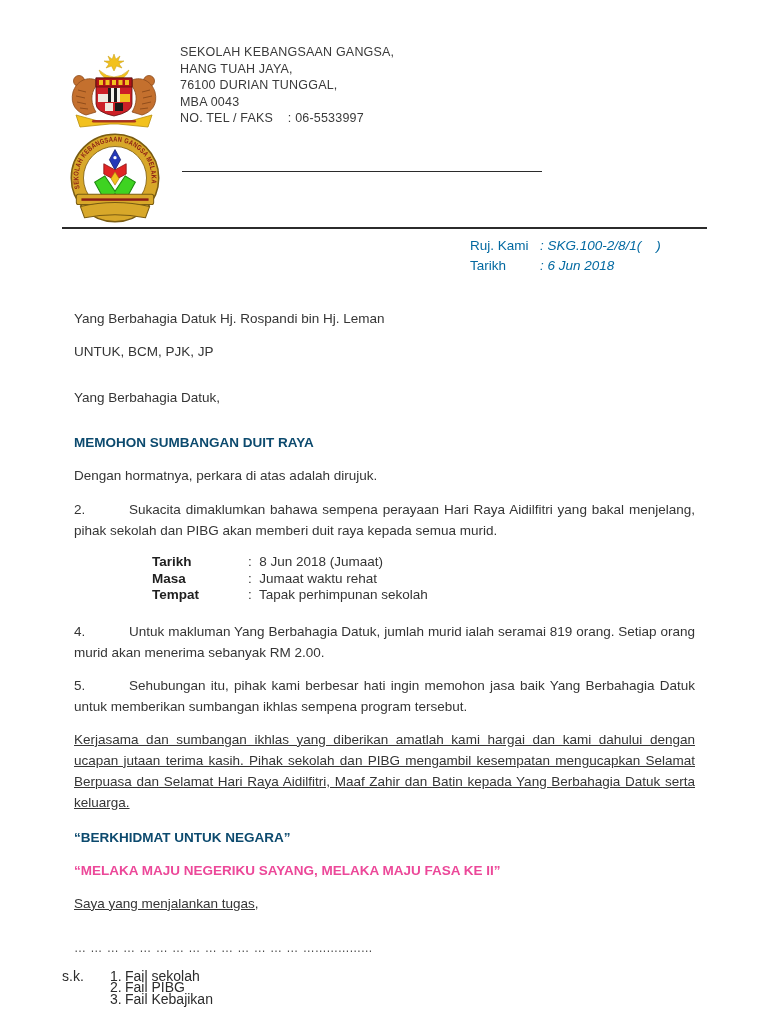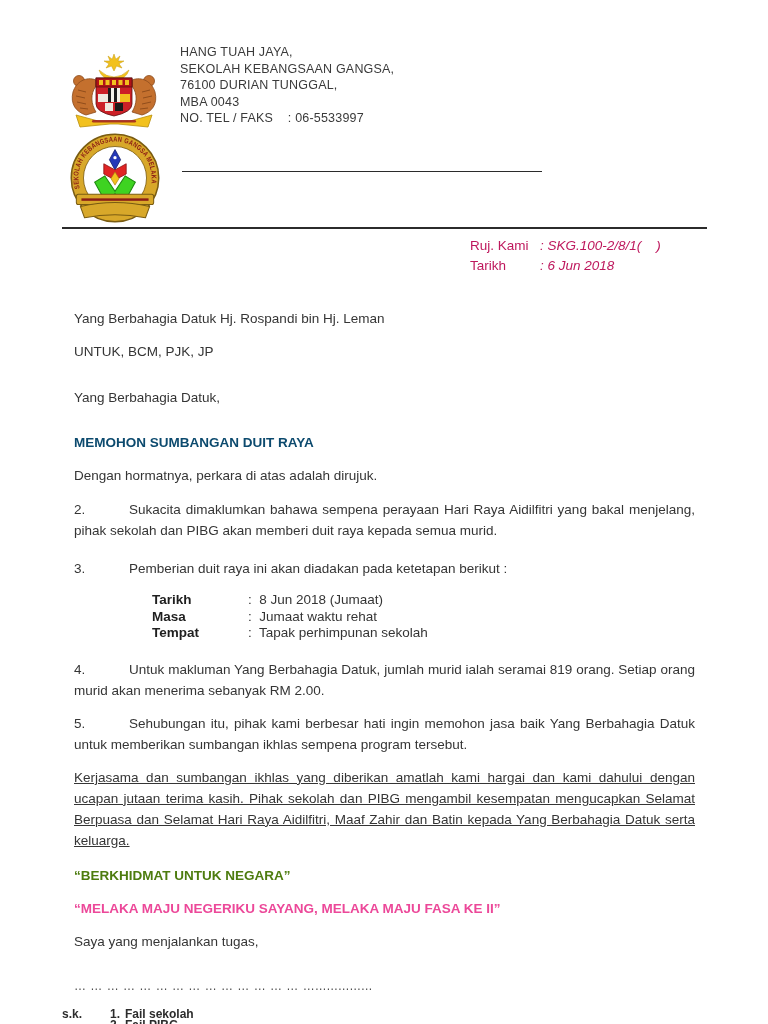--- a/index.html
+++ b/index.html
@@ -8,21 +8,21 @@
 
   
   .crest  { position:absolute; left:58px;  top:54px; }
   .badge  { position:absolute; left:56px;  top:131px; }
   .address { position:absolute; left:180px; top:44px; font-size:12.5px; line-height:16.5px; letter-spacing:0.2px; color:#3a3a3a; }
   .address .pre { white-space:pre; }
   .address-underline { position:absolute; left:182px; top:171px; width:360px; border-top:1.6px solid #2b2b2b; }
   .page-rule { position:absolute; left:62px; top:227px; width:645px; border-top:2px solid #2b2b2b; }
 
   
-  .ref-block { position:absolute; left:470px; top:236px; font-size:13.5px; line-height:20px; color:#be185d; }
+  .ref-block { position:absolute; left:470px; top:236px; font-size:13.5px; line-height:20px; color:#0369a1; }
   .ref-row { display:flex; }
   .ref-label { width:70px; }
   .ref-value { white-space:pre;font-style:italic; }
 
   
   .content { position:absolute; left:62px; top:296px; width:645px; font-size:13.5px; line-height:21px; color:#353535; }
   .content p { margin:12px; }
   .pnum { display:inline-block; width:55px; }
   .just { text-align:justify; }
 
@@ -31,26 +31,26 @@
   .p1 { margin-top:10px !important; }
   .p2 { margin-top:13px !important; }
   .p3 { margin-top:17px !important; }
   .details { margin:13px 0 0 90px; line-height:16.5px; }
   .drow { display:flex; }
   .dlabel { font-weight:bold; width:96px; color:#1f1f1f; }
   .dvalue { white-space:pre; }
   .p4 { margin-top:17px !important; }
   .p5 { margin-top:9px !important; }
   .closingp { margin-top:6px !important;text-decoration:underline; }
-  .slogan1 { margin-top:14px !important; font-weight:bold; color:#4d7c0f; }
+  .slogan1 { margin-top:14px !important; font-weight:bold; color:#0c4a6e; }
   .slogan2 { margin-top:11px !important; font-weight:bold; color:#ec4899; }
-  .signoff { margin-top:11px !important; }
+  .signoff { margin-top:11px !important;text-decoration:underline; }
   .dots { margin-top:24px !important; font-size:12px; letter-spacing:0.5px; color:#4a4a4a; white-space:pre; }
 
-  .sk { display:flex; margin-top:7px; font-size:12px; font-weight:bold; line-height:11.5px; color:#2c2c2c; }
+  .sk { display:flex; margin-top:7px; font-size:14px; font-weight:normal; line-height:11.5px; color:#2c2c2c; }
   .sk-label { width:48px; }
   .sk-num { display:inline-block; width:15px; }
 </style>
 </head>
 <body>
 
 <div class="page">
 
   <svg class="crest" viewBox="0 0 112 80" width="112" height="80" aria-hidden="true">
     <g fill="#f2c11e" stroke="#c79a10" stroke-width="0.5">
@@ -109,22 +109,22 @@
     <circle cx="58" cy="26" r="1.6" fill="#ffffff"></circle>
     <polygon points="47,32 58,38 69,32 69,42 58,48 47,42" fill="#e02424" stroke="#8d1212" stroke-width="0.8"></polygon>
     <polygon points="58,40 62,46.5 58,53 54,46.5" fill="#f2c11e" stroke="#a07a10" stroke-width="0.6"></polygon>
     <path d="M38 50 L48 44 L58 59 L68 44 L78 50 L66 72 L58 61 L50 72 Z" fill="#3ed321" stroke="#1e8a10" stroke-width="1"></path>
     <rect x="20" y="62" width="76" height="10" rx="2" fill="#d8a82a" stroke="#7a5c12" stroke-width="1"></rect>
     <rect x="25" y="66" width="66" height="2.4" fill="#8b1d15"></rect>
     <path d="M24 74 Q58 66 92 74 L88 85 Q58 79 28 85 Z" fill="#d8a82a" stroke="#7a5c12" stroke-width="1"></path>
   </svg>
 
   <div class="address">
+    <div>SEKOLAH KEBANGSAAN GANGSA,</div>
     <div>HANG TUAH JAYA,</div>
-    <div>SEKOLAH KEBANGSAAN GANGSA,</div>
     <div>76100 DURIAN TUNGGAL,</div>
     <div>MBA 0043</div>
     <div class="pre">NO. TEL / FAKS    : 06-5533997</div>
   </div>
 
   <div class="address-underline"></div>
   <div class="page-rule"></div>
 
   <div class="ref-block">
     <div class="ref-row">
@@ -142,21 +142,20 @@
     <p>UNTUK, BCM, PJK, JP</p>
 
     <p class="salutation">Yang Berbahagia Datuk,</p>
 
     <p class="subject">MEMOHON SUMBANGAN DUIT RAYA</p>
 
     <p class="p1">Dengan hormatnya, perkara di atas adalah dirujuk.</p>
 
     <p class="p2 just"><span class="pnum">2.</span><span>Sukacita dimaklumkan bahawa sempena perayaan Hari Raya Aidilfitri yang bakal menjelang, pihak sekolah dan PIBG akan memberi duit raya kepada semua murid.</span></p>
 
-    <p class="p3"><span class="pnum">3.</span><span>Pemberian duit raya ini akan diadakan pada ketetapan berikut :</span></p>
 
     <div class="details">
       <div class="drow">
         <span class="dlabel">Tarikh</span>
         <span class="dvalue">:  8 Jun 2018 (Jumaat)</span>
       </div>
       <div class="drow">
         <span class="dlabel">Masa</span>
         <span class="dvalue">:  Jumaat waktu rehat</span>
       </div>

